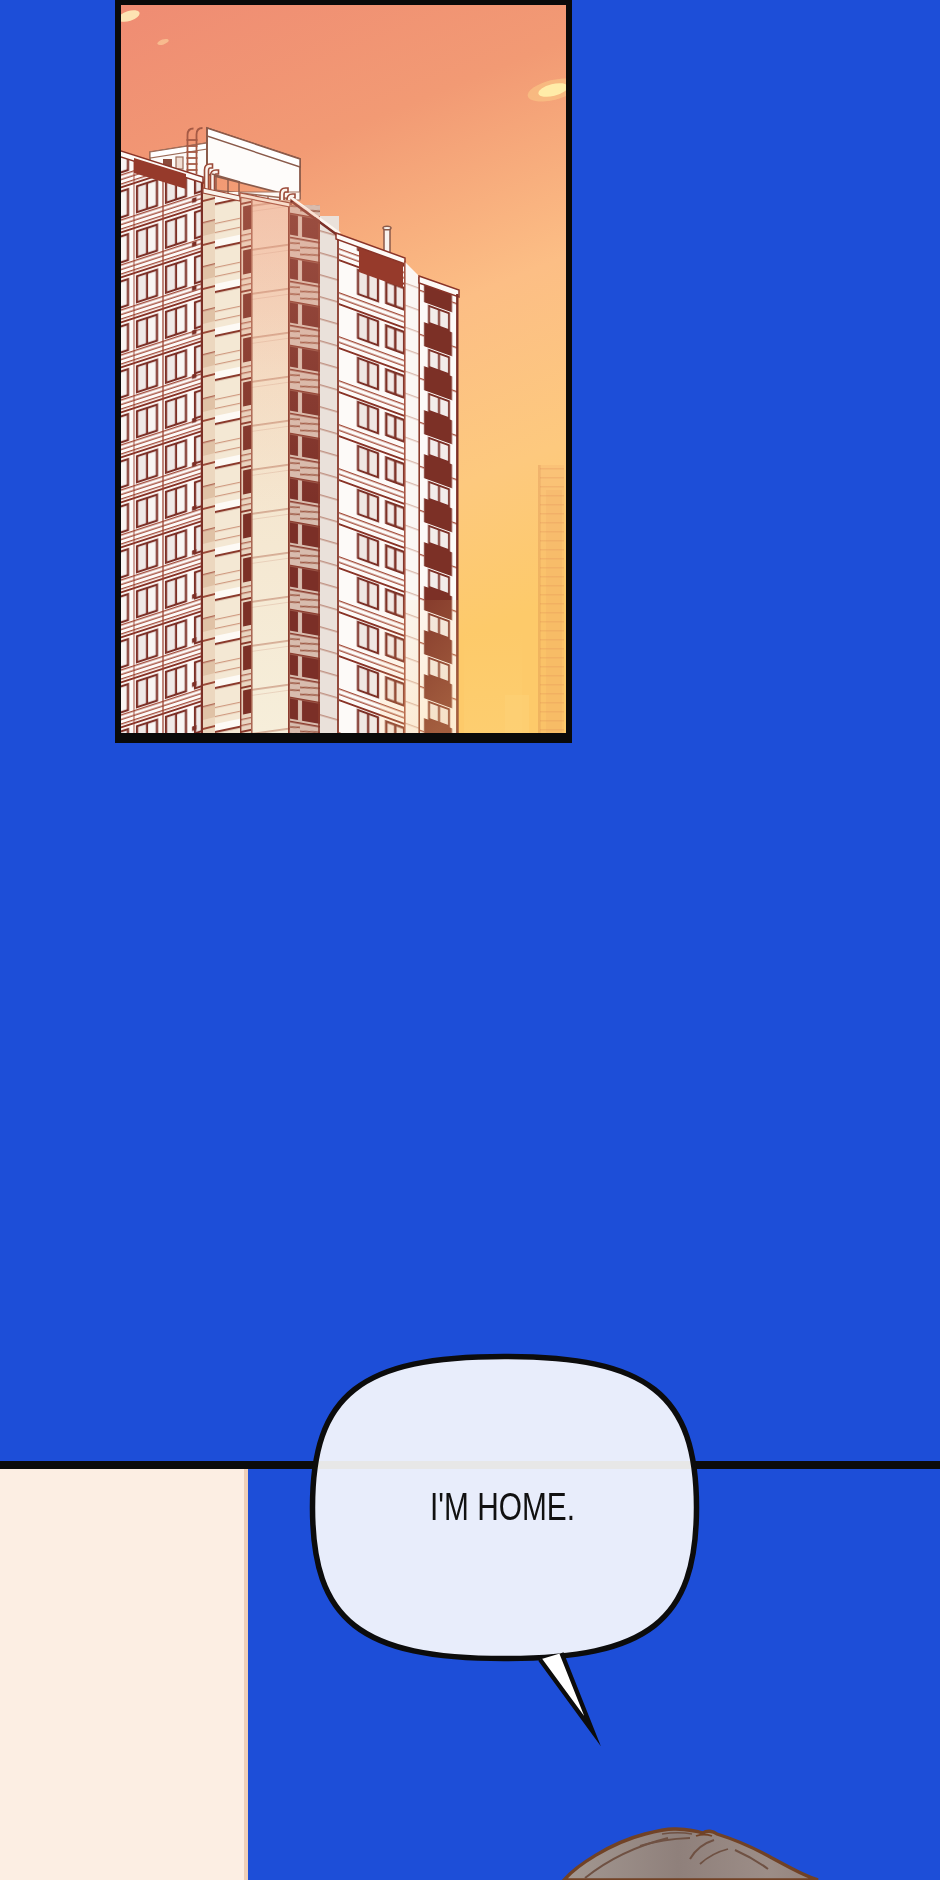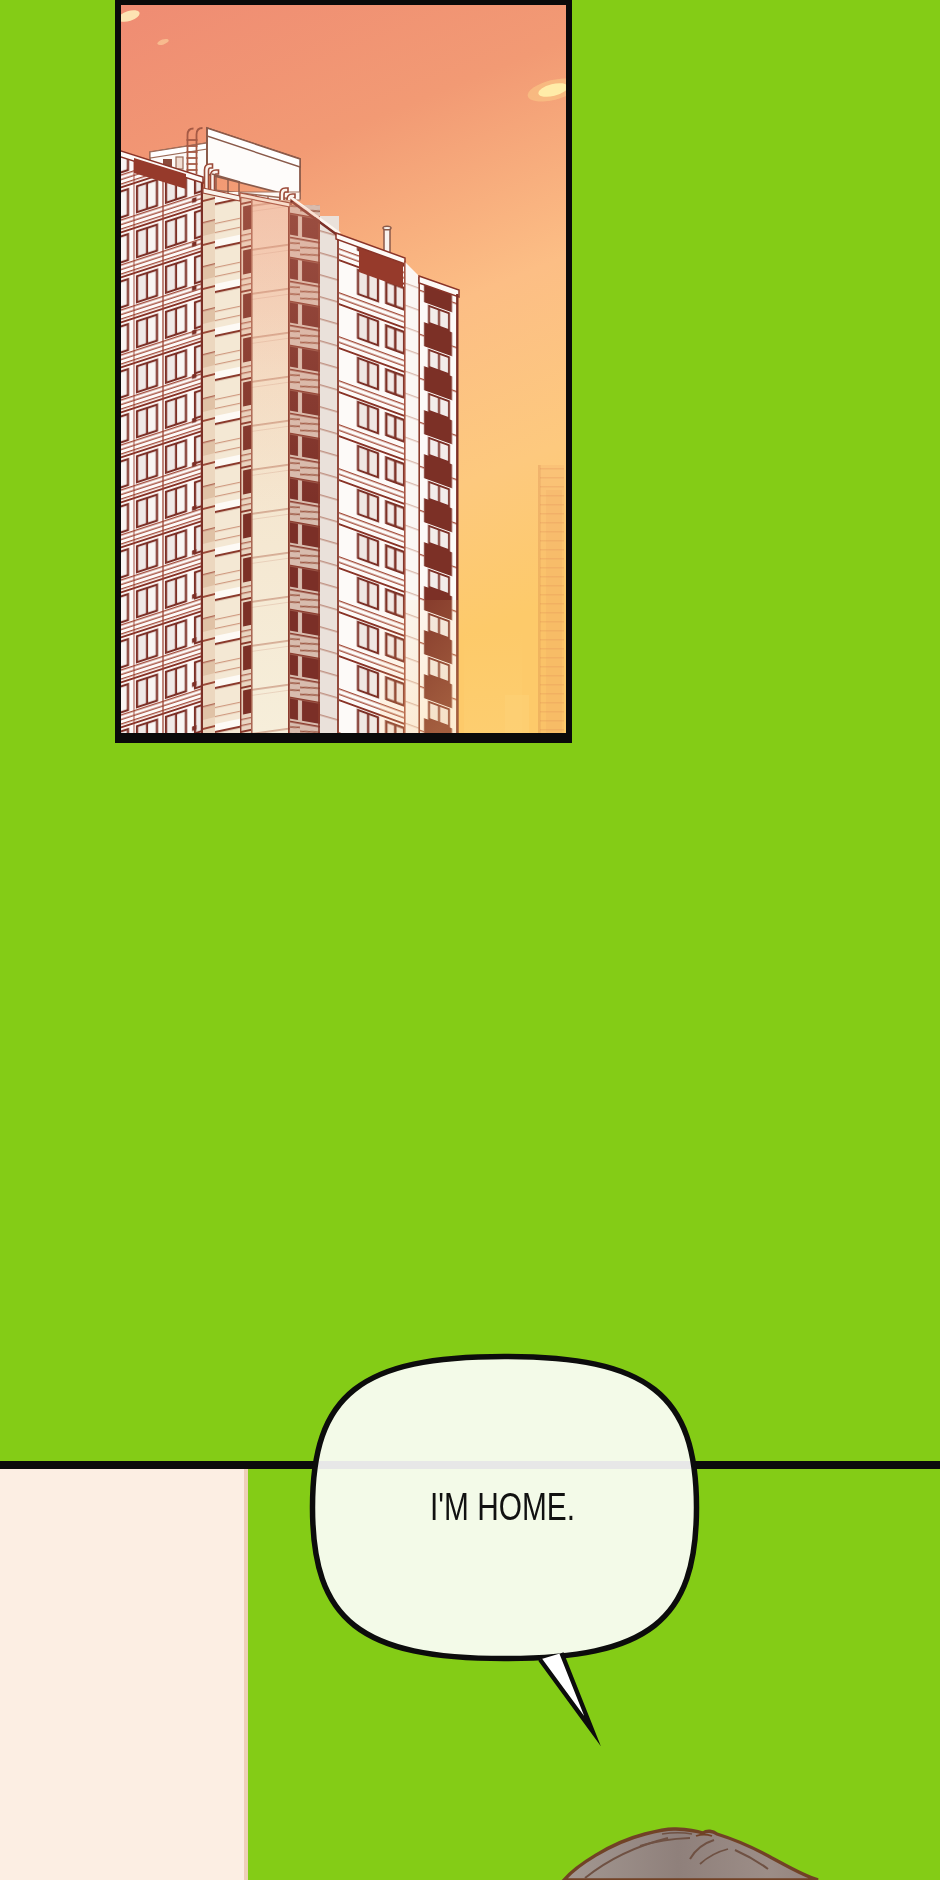--- a/index.html
+++ b/index.html
@@ -1,16 +1,16 @@
 <!DOCTYPE html>
 <html><head>
 <meta charset="utf-8">
 <style>
   html,body{margin:0;padding:0;background:#ffffff;}
-  #page{position:relative;width:940px;height:1880px;background:#84cc16;overflow:hidden;font-family:"Liberation Sans",sans-serif;}
+  #page{position:relative;width:940px;height:1880px;background:#1d4ed8;overflow:hidden;font-family:"Liberation Sans",sans-serif;}
 </style>
 </head>
 <body>
 <div id="page">
 <svg width="940" height="1880" viewBox="0 0 940 1880" xmlns="http://www.w3.org/2000/svg">
 <defs>
   <linearGradient id="sky" x1="0" y1="0" x2="0.25" y2="1">
     <stop offset="0" stop-color="#ef8c73"></stop>
     <stop offset="0.28" stop-color="#f29a74"></stop>
     <stop offset="0.56" stop-color="#fcbe85"></stop>

